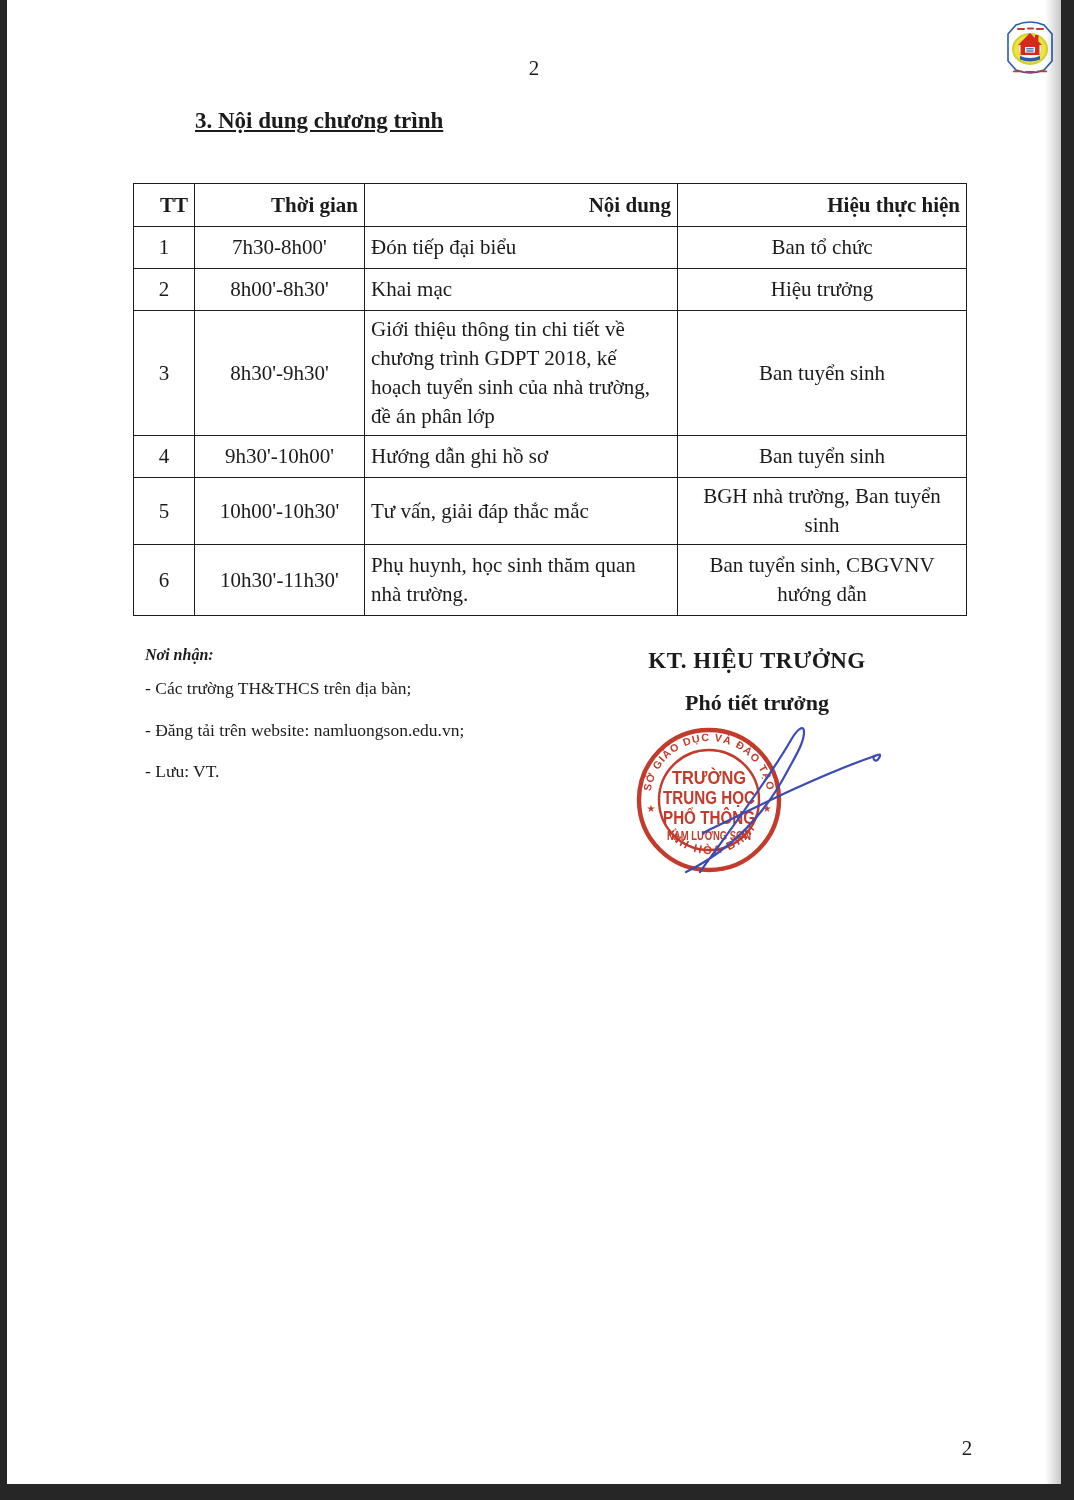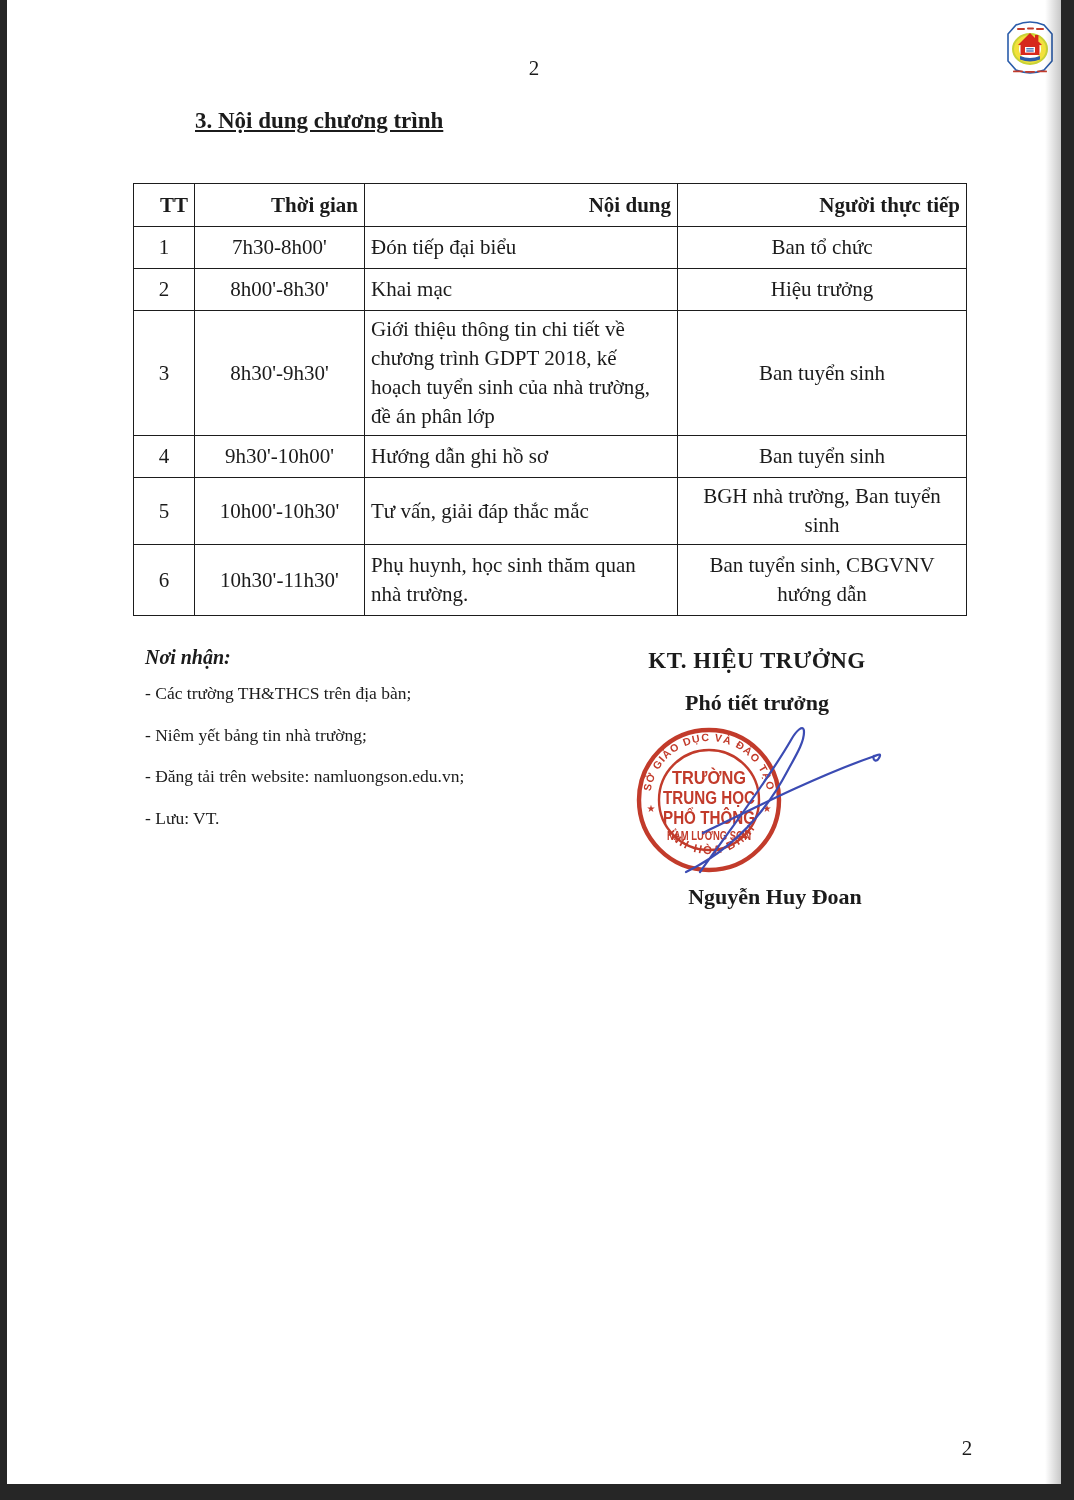--- a/index.html
+++ b/index.html
@@ -37,21 +37,21 @@
   }
   table.schedule th{font-weight:bold;text-align:right;height:34px;}
   td.c-center{text-align:center;}
   td.c-left{text-align:left;padding-left:11px;padding-right:8px;}
   tr.r-small td{height:33px;}
   tr.r-big td{height:116px;}
   tr.r-mid td{height:58px;}
   tr.r-mid2 td{height:62px;}
 
   .recipients{position:absolute;left:138px;top:646px;width:430px;}
-  .recipients .label{font-weight:bold;font-style:italic;font-size:20px;margin:0 0 14px 0;}
+  .recipients .label{font-weight:bold;font-style:italic;font-size:16px;margin:0 0 14px 0;}
   .recipients .item{font-size:17.5px;margin:0 0 20.5px 0;}
 
   .sig-block{position:absolute;left:560px;top:648px;width:380px;text-align:center;}
   .sig-title{font-size:23px;font-weight:bold;letter-spacing:.5px;margin:0;}
   .sig-subtitle{font-size:22px;font-weight:bold;margin:16px 0 0 0;}
   .signer-name{position:absolute;left:578px;top:884px;width:380px;text-align:center;
     font-size:22px;font-weight:bold;}
 
   .stamp-svg{position:absolute;left:628px;top:726px;width:148px;height:148px;}
   .stamp-svg text{font-family:"Liberation Sans","DejaVu Sans",sans-serif;font-weight:bold;}
@@ -77,21 +77,21 @@
       <col style="width:61px">
         <col style="width:170px">
         <col style="width:313px">
         <col style="width:289px">
     </colgroup>
     <thead>
       <tr>
         <th>TT</th>
         <th>Thời gian</th>
         <th>Nội dung</th>
-        <th>Người thực tiếp</th>
+        <th>Hiệu thực hiện</th>
       </tr>
     </thead>
     <tbody>
       <tr class="r-small">
         <td class="c-center">1</td>
         <td class="c-center">7h30-8h00'</td>
         <td class="c-left">Đón tiếp đại biểu</td>
         <td class="c-center">Ban tổ chức</td>
       </tr>
       <tr class="r-small">
@@ -123,21 +123,20 @@
         <td class="c-center">10h30'-11h30'</td>
         <td class="c-left">Phụ huynh, học sinh thăm quan nhà trường.</td>
         <td class="c-center">Ban tuyển sinh, CBGVNV hướng dẫn</td>
       </tr>
     </tbody>
   </table>
 
   <div class="recipients">
     <p class="label">Nơi nhận:</p>
     <p class="item">- Các trường TH&amp;THCS trên địa bàn;</p>
-    <p class="item">- Niêm yết bảng tin nhà trường;</p>
     <p class="item">- Đăng tải trên website: namluongson.edu.vn;</p>
     <p class="item">- Lưu: VT.</p>
   </div>
 
   <div class="sig-block">
     <p class="sig-title">KT. HIỆU TRƯỞNG</p>
     <p class="sig-subtitle">Phó tiết trưởng</p>
   </div>
 
   <svg class="stamp-svg" viewBox="0 0 148 148" aria-hidden="true">
@@ -163,21 +162,20 @@
     <text x="74" y="114" font-size="12" fill="#c23b2b" text-anchor="middle" textLength="84" lengthAdjust="spacingAndGlyphs">NAM LƯƠNG SƠN</text>
   </svg>
 
   <svg class="sign-svg" viewBox="0 0 300 215" aria-hidden="true">
     <g fill="none" stroke="#3b4bb3" stroke-width="2.2" stroke-linecap="round">
       <path d="M 102 174 C 132 132, 170 82, 193 42 C 198 33, 206 25, 206 34 C 206 45, 197 59, 190 72 C 168 114, 135 151, 88 174"></path>
       <path d="M 105 135 C 162 107, 222 77, 274 59 C 280 57, 284 54, 281 60 C 279 64, 274 63, 276 58"></path>
     </g>
   </svg>
 
-  <div class="signer-name">Nguyễn Huy Đoan</div>
 
   <div class="pgnum-bottom">2</div>
 
   <svg class="logo-svg" viewBox="0 0 52 58" aria-hidden="true">
     <path d="M12 5 Q26 -1 40 5 L48 14 L48 41 L40 50 Q26 56 12 50 L4 41 L4 14 Z" fill="#ffffff" stroke="#2a5caa" stroke-width="1.6"></path>
     <g fill="#c23b2b">
       <rect x="13" y="8" width="8" height="2" rx="1"></rect>
       <rect x="23" y="7.4" width="7" height="2" rx="1"></rect>
       <rect x="32" y="8" width="8" height="2" rx="1"></rect>
     </g>

